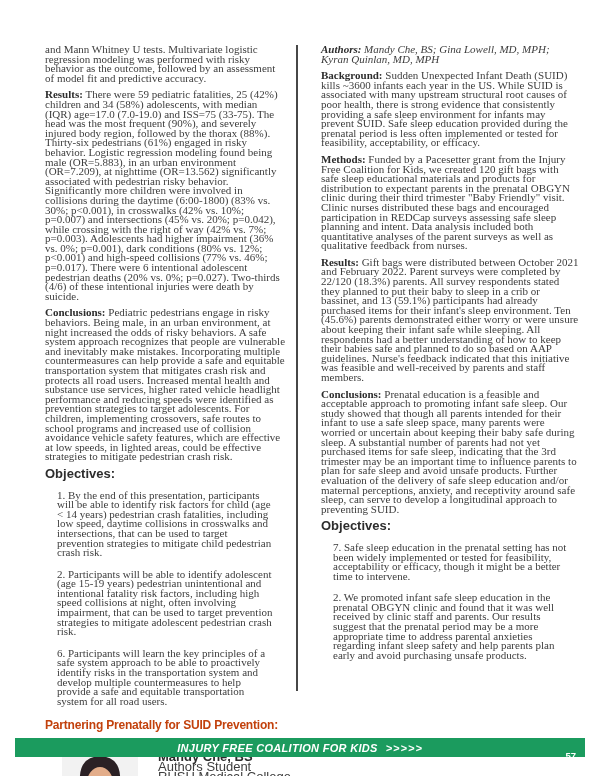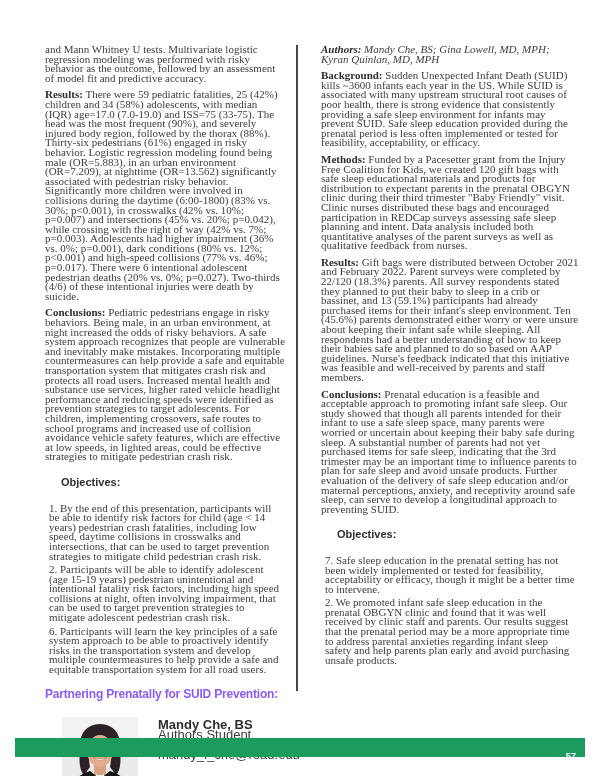--- a/index.html
+++ b/index.html
@@ -10,25 +10,25 @@
   .col { position:absolute; top:45px; }
   .col-left  { left:45px;  width:241px; }
   .col-right { left:321px; width:258px; }
   .divider {
     position:absolute; left:296px; top:45px; width:1.5px; height:646px;
     background:#474747;
   }
   .para { margin:0 0 7px 0; font-size:11px; line-height:9.6px;font-family:Liberation Serif, serif; }
   .para strong { color:#2d2d2d; font-weight:bold; }
   .authors-para { font-style:italic; }
-  .objectives .para { margin:4px; }
-  .obj-head { font-weight:bold; color:#2d2d2d; font-size:11px; line-height:9.6px; margin:16px; }
+  .objectives .para { margin:12px; }
+  .obj-head { font-weight:bold; color:#2d2d2d; font-size:13px; line-height:9.6px; margin:0; }
   .section-title {
     margin:13px 0 16px 0; font-size:12px; line-height:13.8px; font-weight:bold;
-    color:#8b5cf6; letter-spacing:-0.2px; white-space:nowrap;
+    color:#c2410c; letter-spacing:-0.2px; white-space:nowrap;
   }
   .presenter { display:flex; margin:12px 0 0 17px; }
   .photo-frame {
     width:76px; height:81px; flex:0 0 76px; overflow:hidden; background:#ebebeb;
   }
   .presenter-info { margin-left:20px; padding-top:3px; font-size:13px; line-height:10px; }
   .presenter-name { font-weight:bold; color:#2d2d2d; }
   .footer-bar {
     position:absolute; left:15px; top:738px; width:570px; height:19px;
     display:flex; align-items:center; justify-content:center;
@@ -107,16 +107,17 @@
     <p class="para"><strong>Conclusions:</strong><span> Prenatal education is a feasible and acceptable approach to promoting infant safe sleep. Our study showed that though all parents intended for their infant to use a safe sleep space, many parents were worried or uncertain about keeping their baby safe during sleep. A substantial number of parents had not yet purchased items for safe sleep, indicating that the 3rd trimester may be an important time to influence parents to plan for safe sleep and avoid unsafe products. Further evaluation of the delivery of safe sleep education and/or maternal perceptions, anxiety, and receptivity around safe sleep, can serve to develop a longitudinal approach to preventing SUID.</span></p>
 
     <div class="objectives">
       <p class="obj-head">Objectives:</p>
       <p class="para">7. Safe sleep education in the prenatal setting has not been widely implemented or tested for feasibility, acceptability or efficacy, though it might be a better time to intervene.</p>
       <p class="para">2. We promoted infant safe sleep education in the prenatal OBGYN clinic and found that it was well received by clinic staff and parents. Our results suggest that the prenatal period may be a more appropriate time to address parental anxieties regarding infant sleep safety and help parents plan early and avoid purchasing unsafe products.</p>
     </div>
   </div>
 
   <div class="footer-bar" style="background: rgb(27, 155, 94);">
+    <div class="footer-text"><span>INJURY FREE COALITION FOR KIDS</span><span class="footer-arrows">&gt;&gt;&gt;&gt;&gt;</span></div>
     <div class="footer-pagenum">57</div>
   </div>
 
 </div>
 
 </body></html>

